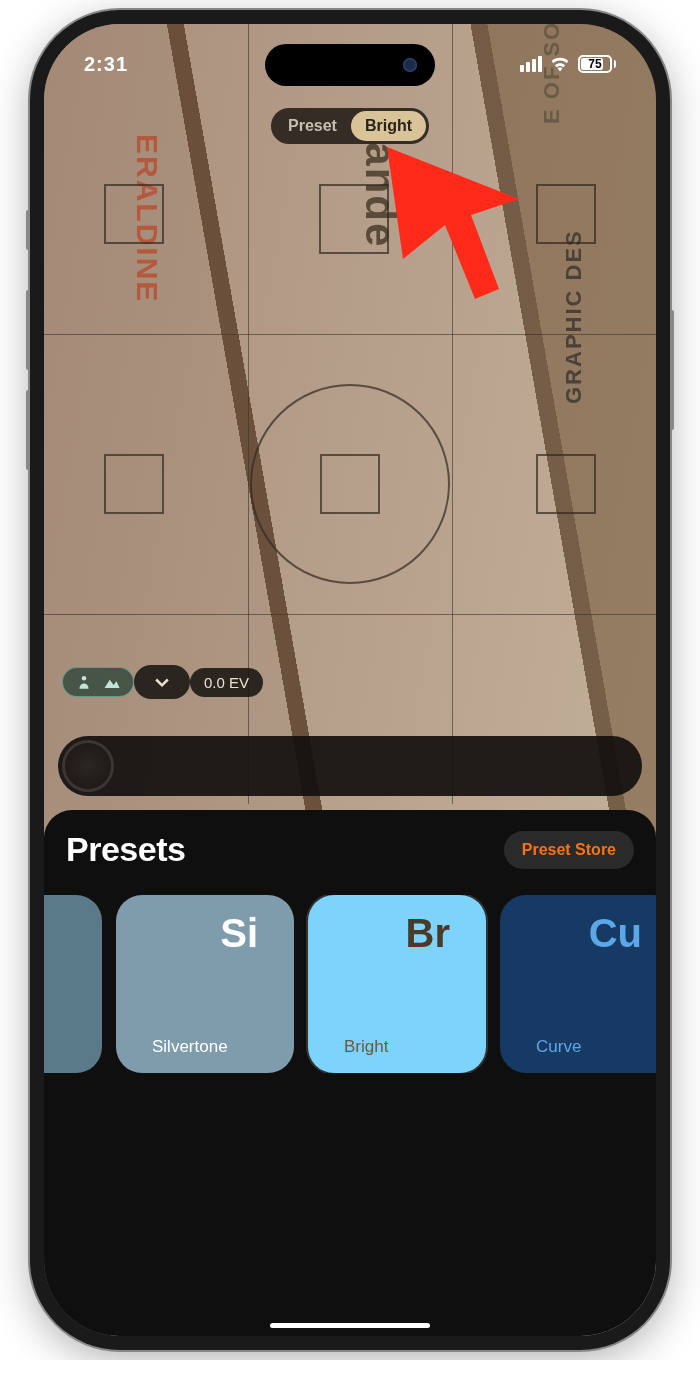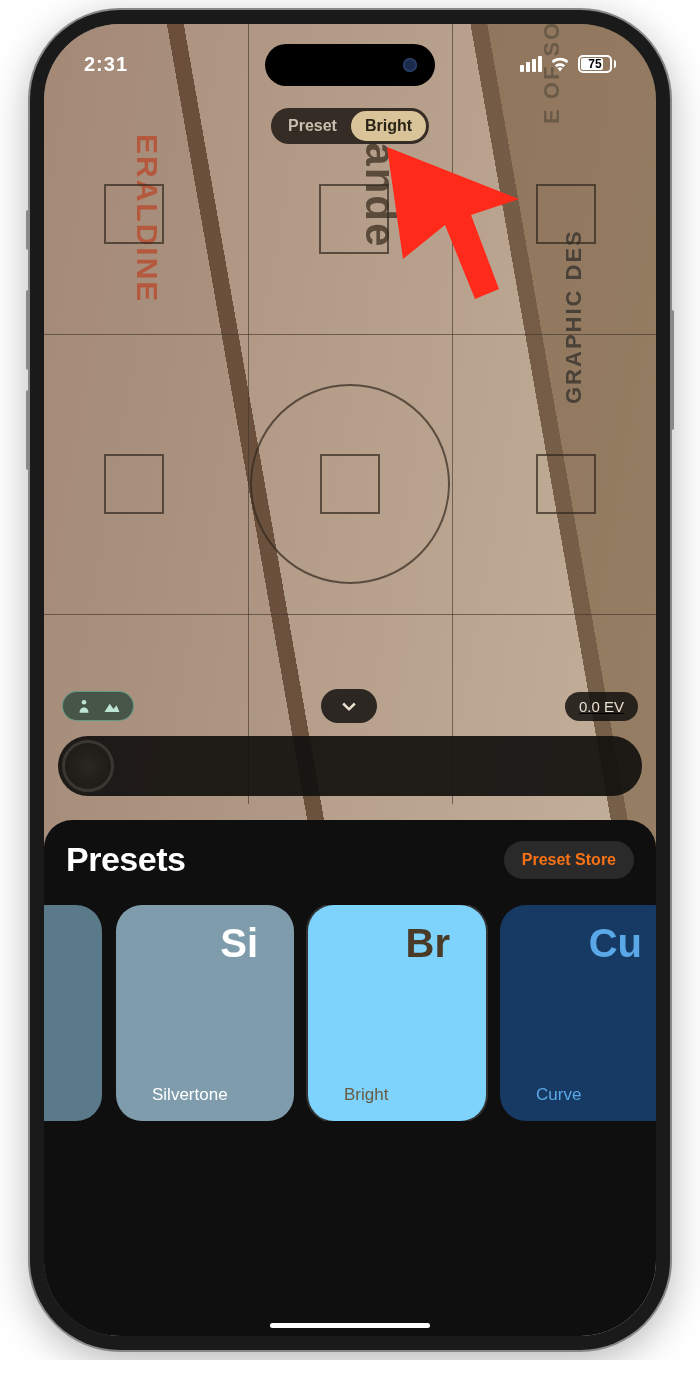--- a/index.html
+++ b/index.html
@@ -93,38 +93,38 @@
 
   
   .mode-pill { position:absolute; top:84px; left:50%; transform:translateX(-50%); display:flex; background:rgba(30,25,20,0.85); border-radius:20px; padding:3px; z-index:30; }
   .mode-pill .seg { padding:6px 14px; font-size:16px; font-weight:600; color:#c8bfae; border-radius:17px; }
   .mode-pill .seg.active { background:#d9c398; color:#2a2418; }
 
   
   .arrow-annot { position:absolute; top:115px; left:335px; z-index:35; pointer-events:none; }
 
   
-  .ctrl-row { position:absolute; top:660px; left:0; right:0; height:44px; display:flex; justify-content:space-between; align-items:center; padding:0 18px; z-index:20;text-decoration:underline; }
+  .ctrl-row { position:absolute; top:636px; left:0; right:0; height:44px; display:flex; justify-content:flex-start; align-items:center; padding:0 18px; z-index:20; }
   .depth-pill { display:flex; align-items:center; gap:10px; background:rgba(30,60,50,0.7); border:1px solid rgba(120,200,170,0.6); border-radius:18px; padding:5px 12px; }
   .depth-pill svg { width:18px; height:18px; fill:#bfe5d6; }
   .chevron-pill { width:56px; height:34px; background:rgba(20,18,15,0.85); border-radius:17px; display:flex; align-items:center; justify-content:center; }
   .chevron-pill svg { width:20px; height:20px; stroke:#e8e0d0; stroke-width:3; fill:none; }
   .ev-pill { background:rgba(20,18,15,0.85); border-radius:16px; padding:6px 14px; color:#e8e0d0; font-size:15px; font-weight:500; }
 
   
   .slider-bar { position:absolute; top:712px; left:14px; right:14px; height:60px; background:rgba(18,16,14,0.92); border-radius:30px; display:flex; align-items:center; z-index:20; }
   .slider-knob { width:52px; height:52px; border:3px solid #3a3632; border-radius:50%; margin-left:4px; background:radial-gradient(circle, #2a2622, #1a1714); }
 
   
-  .sheet { position:absolute; left:0; right:0; bottom:0; top:786px; background:#0f0f0f; border-radius:28px 28px 0 0; padding:20px 22px 10px; z-index:25; display:flex; flex-direction:column;margin-top:10px; }
+  .sheet { position:absolute; left:0; right:0; bottom:0; top:786px; background:#0f0f0f; border-radius:28px 28px 0 0; padding:20px 22px 10px; z-index:25; display:flex; flex-direction:column; }
   .sheet-head { display:flex; justify-content:space-between; align-items:center; margin-bottom:26px; }
   .sheet-title { color:#fff; font-size:34px; font-weight:800; letter-spacing:-0.5px; }
   .store-btn { background:#2a2a2a; color:#f97316; font-size:16px; font-weight:700; padding:10px 18px; border-radius:22px; }
   .preset-row { display:flex; gap:14px; overflow:hidden; margin-left:-36px; margin-right:-22px; padding-right:0; }
-  .preset-card { flex:0 0 178px; height:216px; border-radius:26px; padding:16px 36px; display:flex; flex-direction:column; justify-content:space-between; position:relative;gap:45px; }
+  .preset-card { flex:0 0 178px; height:178px; border-radius:26px; padding:16px 36px; display:flex; flex-direction:column; justify-content:space-between; position:relative;gap:45px; }
   .preset-card.partial-l { flex:0 0 42px; border-radius:0 26px 26px 0; }
   .preset-sym { align-self:flex-end; font-size:40px; font-weight:800; }
   .preset-name { font-size:17px; font-weight:500; }
   .c-silver { background:#7f9cad; }
   .c-silver .preset-sym, .c-silver .preset-name { color:#fff; }
   .c-bright { background:#7dd3fc; box-shadow:0 0 0 2px rgba(255,255,255,0.15); }
   .c-bright .preset-sym { color:#4a3a28; }
   .c-bright .preset-name { color:#6a5a42; }
   .c-curve { background:#163a63; }
   .c-curve .preset-sym { color:#5aa8e8; }

